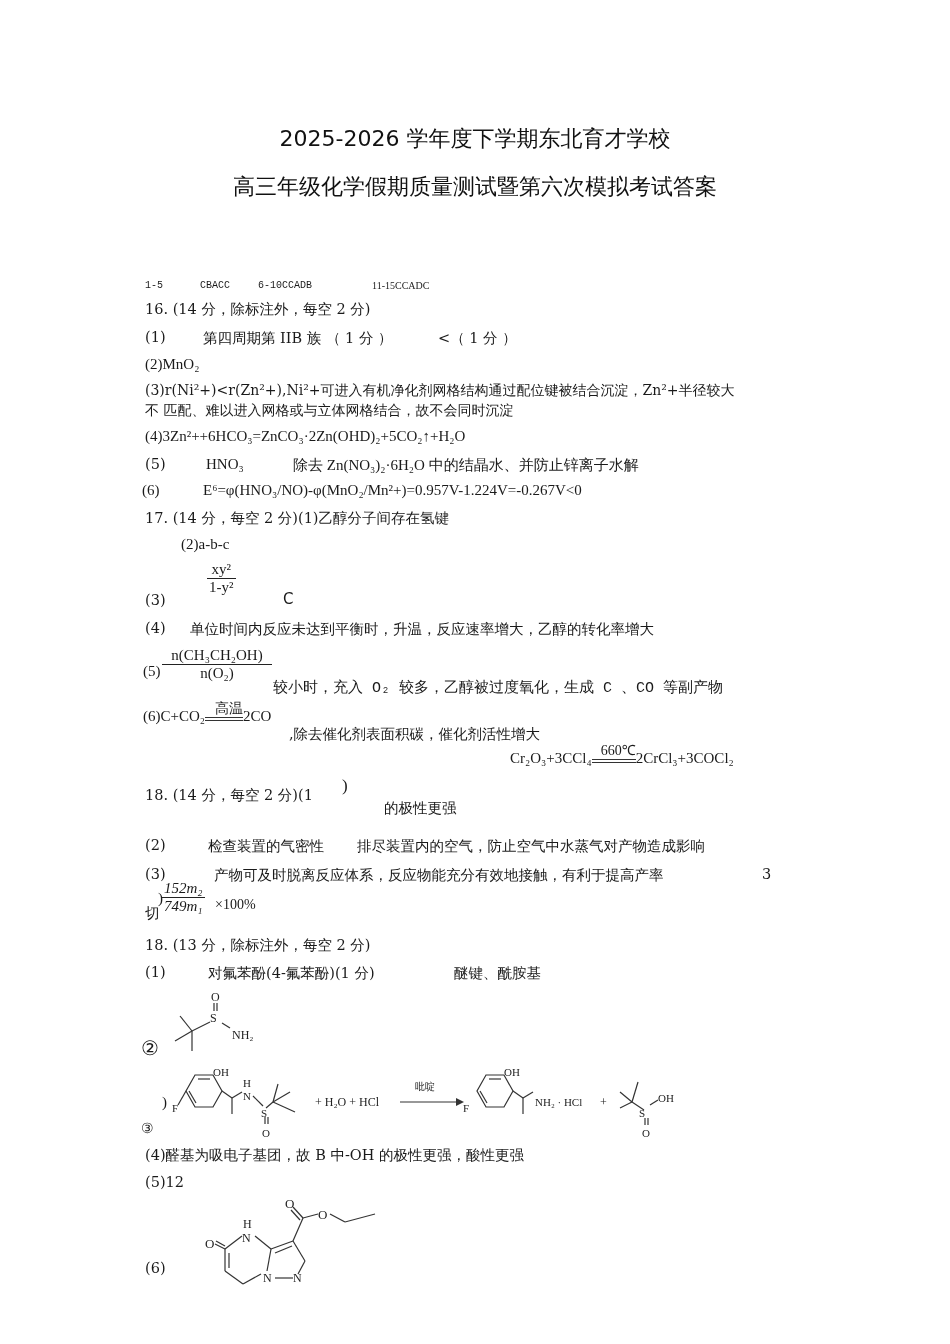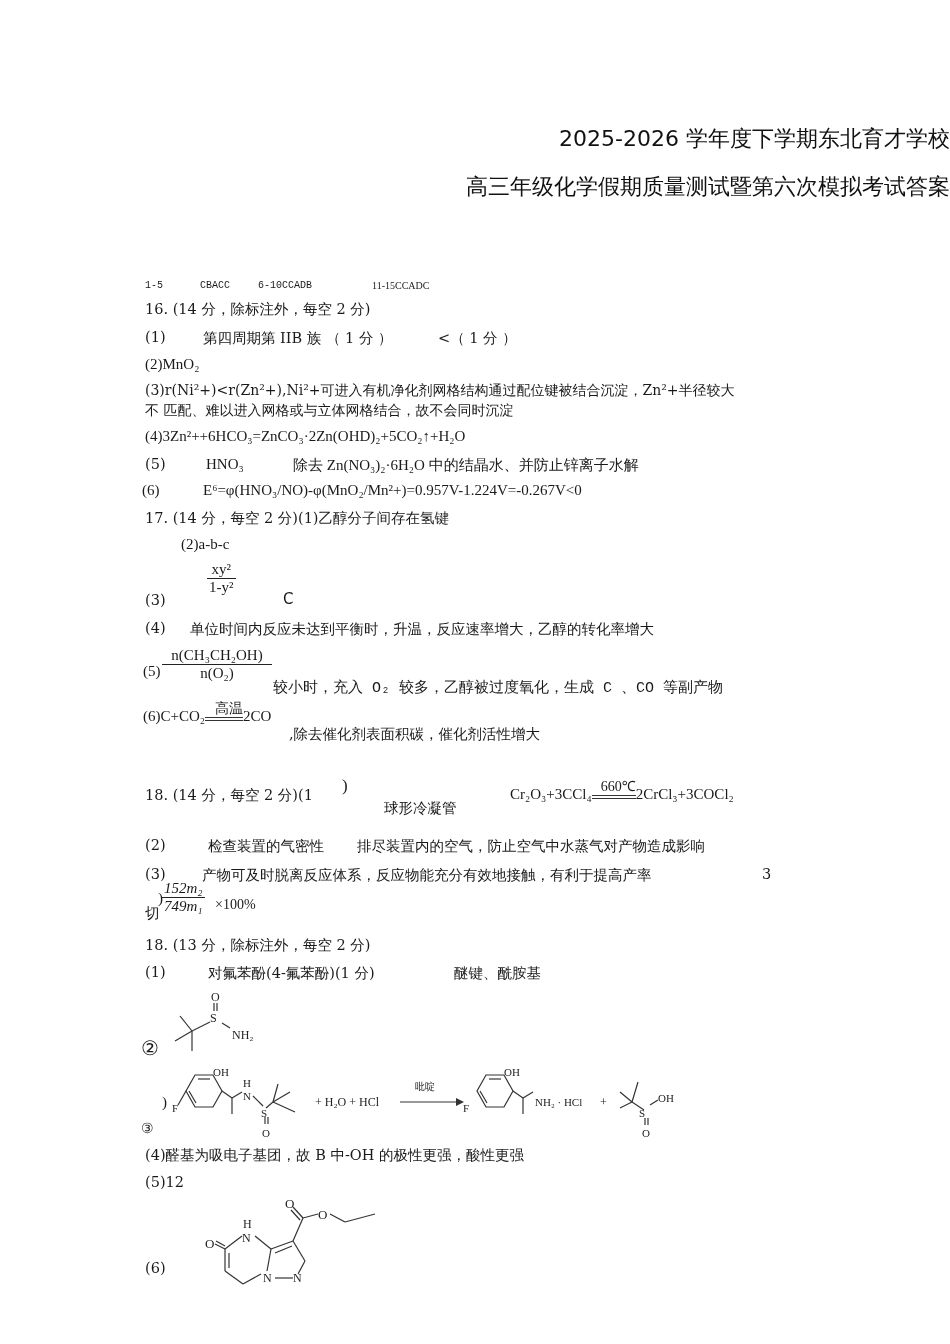--- a/index.html
+++ b/index.html
@@ -1,19 +1,19 @@
 <!DOCTYPE html>
 <html><head>
 <meta charset="utf-8">
 <style>
   html, body { margin: 0; padding: 0; background: #ffffff; }
   body { width: 950px; height: 1344px; position: relative; overflow: hidden;
          font-family: "Liberation Serif", "DejaVu Serif", serif; color: #1a1a1a; }
   .abs { position: absolute; white-space: nowrap; }
-  .title { font-family: "DejaVu Sans", sans-serif; font-size: 22px; color: #111; left: 0; width: 950px; text-align: right; }
+  .title { font-family: "DejaVu Sans", sans-serif; font-size: 22px; color: #111; left: 0; width: 950px; text-align: center; }
   .mono { font-family: "DejaVu Serif", serif; }
   .small { font-size: 10px; font-family: "Liberation Mono", monospace; }
   .t { font-size: 14.5px; }
   .ts { font-family: "Liberation Serif", serif; font-size: 15px; }
   .frac { display: inline-block; vertical-align: middle; text-align: center; }
   .frac .num { display: block; border-bottom: 1.2px solid #222; padding: 0 2px; }
   .frac .den { display: block; padding: 0 2px; }
   .eq-cond { display: inline-block; position: relative; text-align: right; width: 38px; vertical-align: bottom; }
   .eq-cond .cond { display: block; font-size: 14px; line-height: 14px; }
   .eq-cond .lines { display: block; border-top: 1px solid #333; border-bottom: 1px solid #333; height: 2px; margin-top: 1px; margin-bottom: 4px; }
@@ -61,29 +61,29 @@
 </div>
 <div class="abs ts" style="left:273px; top:678px;font-family:Liberation Mono, monospace;">较小时，充入 O₂ 较多，乙醇被过度氧化，生成 C 、CO 等副产物</div>
 
 <div class="abs ts" style="left:143px; top:702px; height:36px;">
   <span style="display:inline-block; vertical-align:bottom; line-height:18px;">(6)C+CO₂</span><span class="eq-cond"><span class="cond">高温</span><span class="lines"></span></span><span style="display:inline-block; vertical-align:bottom; line-height:18px;">2CO</span>
 </div>
 <div class="abs t mono" style="left:289px; top:725px;">,除去催化剂表面积碳，催化剂活性增大</div>
 
 <div class="abs t mono" style="left:145px; top:786px;">18. (14 分，每空 2 分)(1</div>
 <div class="abs ts" style="left:342px; top:776px; font-size:17px;">)</div>
-<div class="abs t mono" style="left:384px; top:799px;">球形冷凝管</div>
-<div class="abs ts" style="left:510px; top:780px; height:38px;">
+<div class="abs t mono" style="left:384px; top:799px;">的极性更强</div>
+<div class="abs ts" style="left:510px; top:744px; height:38px;">
   <span style="display:inline-block; vertical-align:bottom; line-height:18px;">Cr₂O₃+3CCl₄</span><span class="eq-cond" style="width:44px;"><span class="cond">660℃</span><span class="lines"></span></span><span style="display:inline-block; vertical-align:bottom; line-height:18px;">2CrCl₃+3COCl₂</span>
 </div>
 <div class="abs t mono" style="left:145px; top:837px;">(2)</div>
 <div class="abs t mono" style="left:208px; top:837px;">检查装置的气密性</div>
 <div class="abs t mono" style="left:357px; top:837px;">排尽装置内的空气，防止空气中水蒸气对产物造成影响</div>
 <div class="abs t mono" style="left:145px; top:866px;">(3)</div>
-<div class="abs t mono" style="left:202px; top:866px;">产物可及时脱离反应体系，反应物能充分有效地接触，有利于提高产率</div>
+<div class="abs t mono" style="left:214px; top:866px;">产物可及时脱离反应体系，反应物能充分有效地接触，有利于提高产率</div>
 <div class="abs t mono" style="left:762px; top:866px;">3</div>
 <div class="abs t mono" style="left:145px; top:904px;">切</div>
 <div class="abs ts" style="left:158px; top:890px;">)</div>
 <div class="abs ts" style="left:162px; top:880px;">
   <span class="frac" style="font-style:italic;"><span class="num">152m₂</span><span class="den">749m₁</span></span>
 </div>
 <div class="abs ts" style="left:215px; top:897px; font-size:14px;">×100%</div>
 
 <div class="abs t mono" style="left:145px; top:936px;">18. (13 分，除标注外，每空 2 分)</div>
 <div class="abs t mono" style="left:145px; top:964px;">(1)</div>

